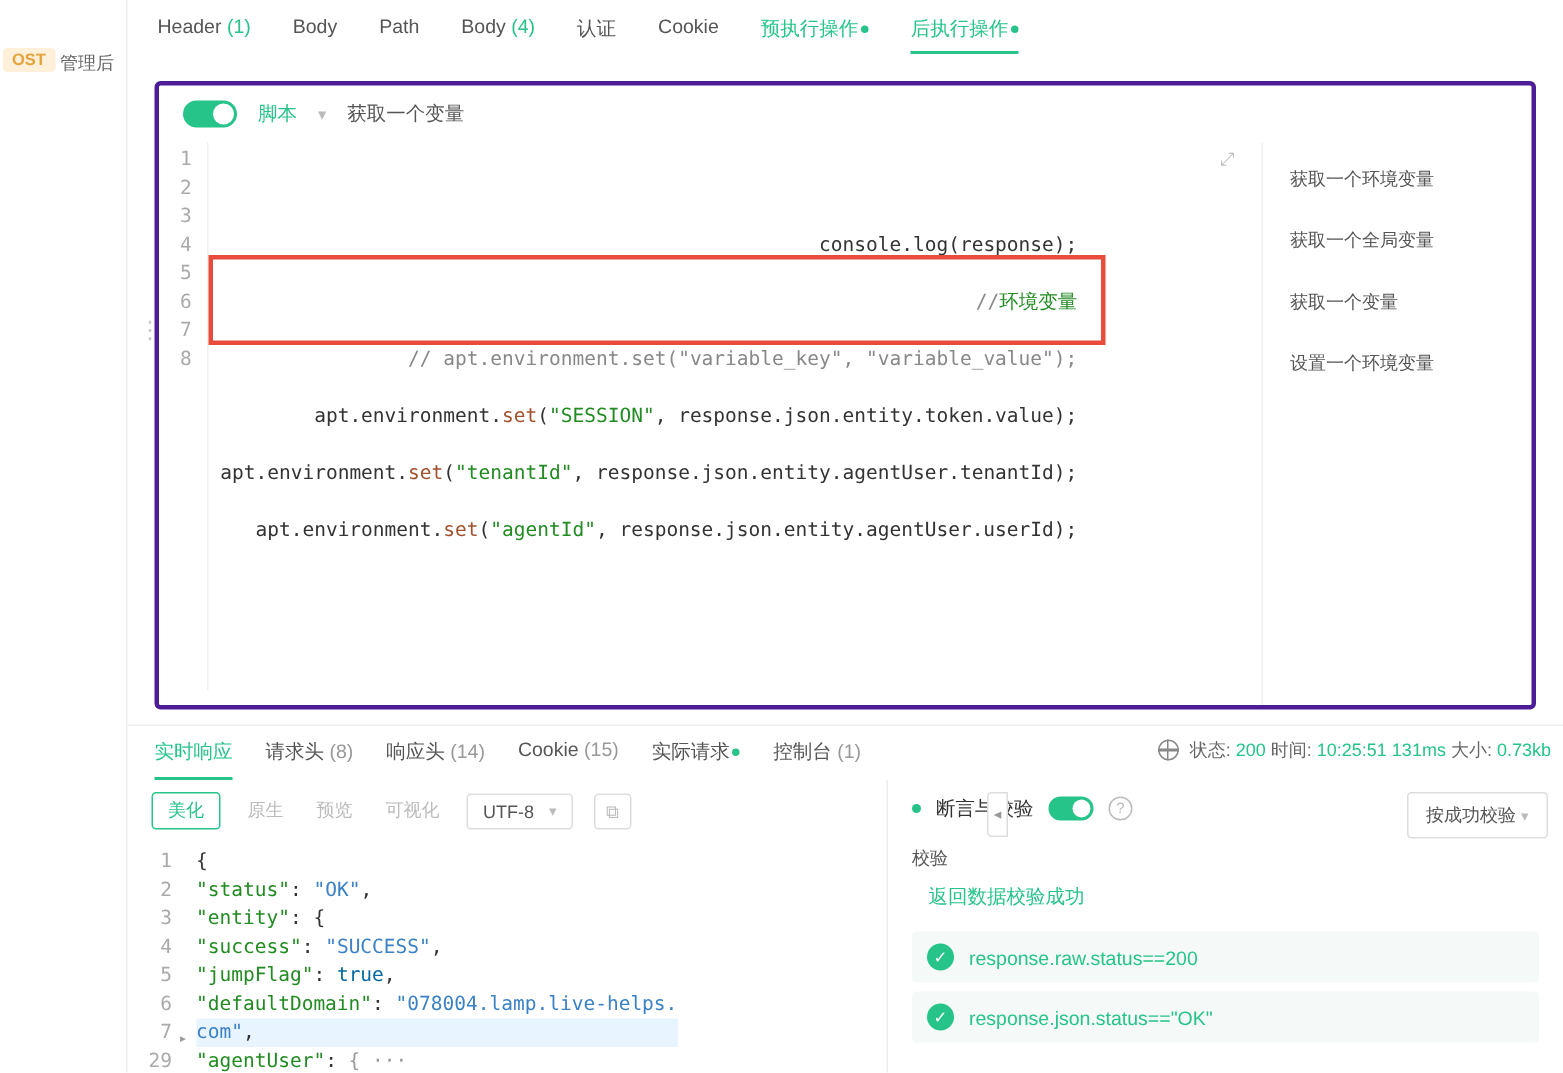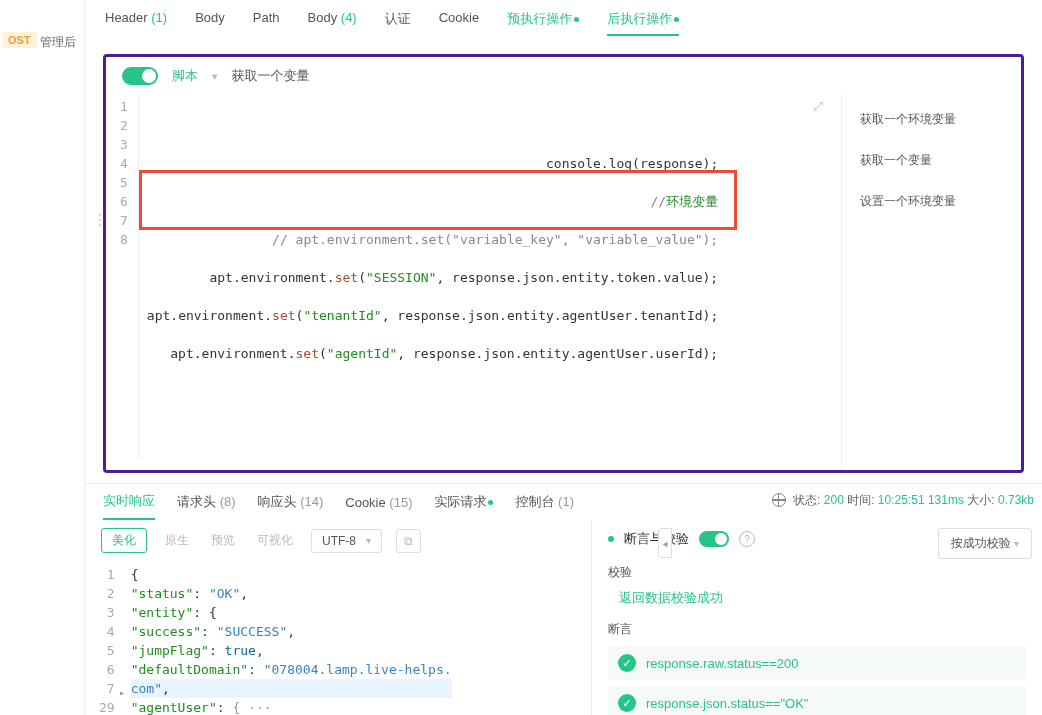--- a/index.html
+++ b/index.html
@@ -29,21 +29,21 @@
 .gutter { text-align: right; color: #aaa; padding: 2px 10px 2px 4px; line-height: 19px; background: #fff; border-right: 1px solid #f0f0f0; }
 .lines { padding: 2px 0 2px 8px; line-height: 19px; position: relative; text-align: right; }
 .redbox1 { position: absolute; left: 0; top: 75px; width: 598px; height: 60px; border: 3px solid #e74c3c; pointer-events: none; }
 .t-brown { color: #a0522d; }
 .t-gray { color: #888; }
 .t-green { color: #228b22; }
 .t-com { color: #888; }
 .t-com-zh { color: #228b22; }
 .side-list { width: 180px; border-left: 1px solid #f0f0f0; padding: 4px 0; font-size: 12px; }
 .side-item { padding: 12px 18px; color: #555; cursor: pointer; }
-.resp-tabs { display: flex; align-items: center; padding: 8px 18px 0; gap: 22px; border-top: 1px solid #eee; position: relative; }
+.resp-tabs { display: flex; padding: 8px 18px 0; gap: 22px; border-top: 1px solid #eee; position: relative; }
 .resp-tab { color: #555; cursor: pointer; padding-bottom: 8px; font-size: 13px; }
 .resp-tab.active { color: #26c489; border-bottom: 2px solid #26c489; }
 .resp-tab .cnt { color: #999; }
 .resp-tab .dot { display: inline-block; width: 5px; height: 5px; border-radius: 50%; background: #26c489; margin-left: 2px; vertical-align: middle; }
 .resp-meta { position: absolute; right: 8px; top: 8px; font-size: 12px; color: #666; }
 .resp-meta .g { color: #26c489; }
 .resp-body { display: flex; }
 .resp-left { flex: 1; border-right: 1px solid #eee; }
 .resp-toolbar { display: flex; align-items: center; gap: 14px; padding: 8px 16px; font-size: 12px; }
 .vtab { color: #bbb; padding: 4px 4px; cursor: pointer; }
@@ -116,20 +116,21 @@
 <div><span>apt.environment.</span><span class="t-brown">set</span><span>(</span><span class="t-green">"SESSION"</span><span>, response.json.entity.token.value);</span></div>
 <div><span>apt.environment.</span><span class="t-brown">set</span><span>(</span><span class="t-green">"tenantId"</span><span>, response.json.entity.agentUser.tenantId);</span></div>
 <div><span>apt.environment.</span><span class="t-brown">set</span><span>(</span><span class="t-green">"agentId"</span><span>, response.json.entity.agentUser.userId);</span></div>
 <div> </div>
             <div class="redbox1"></div>
           </div>
         </div>
       </div>
       <div class="side-list">
         <div class="side-item">获取一个环境变量</div>
+        <div class="side-item">获取一个全局变量</div>
         <div class="side-item">获取一个变量</div>
         <div class="side-item">设置一个环境变量</div>
       </div>
     </div>
   </div>
 
   <div class="resp-tabs">
     <span class="resp-tab active">实时响应</span>
     <span class="resp-tab"><span>请求头</span> <span class="cnt">(8)</span></span>
     <span class="resp-tab"><span>响应头</span> <span class="cnt">(14)</span></span>
@@ -196,21 +197,20 @@
     <div class="resp-right">
       <div class="assert-h">
         <span class="dot-g"></span>
         <span>断言与校验</span>
         <div class="toggle-sm"></div>
         <div class="help-ic">?</div>
       </div>
       <div class="sel"><span>按成功校验</span> <span style="color:#bbb;font-size:10px">▾</span></div>
       <div class="sect">校验</div>
       <div class="suc">返回数据校验成功</div>
-      <div class="sect">断言</div>
       <div class="assert-row">
           <div class="chk">✓</div>
           <span>response.raw.status==200</span>
         </div>
       <div class="assert-row">
           <div class="chk">✓</div>
           <span>response.json.status=="OK"</span>
         </div>
     </div>
   </div>

